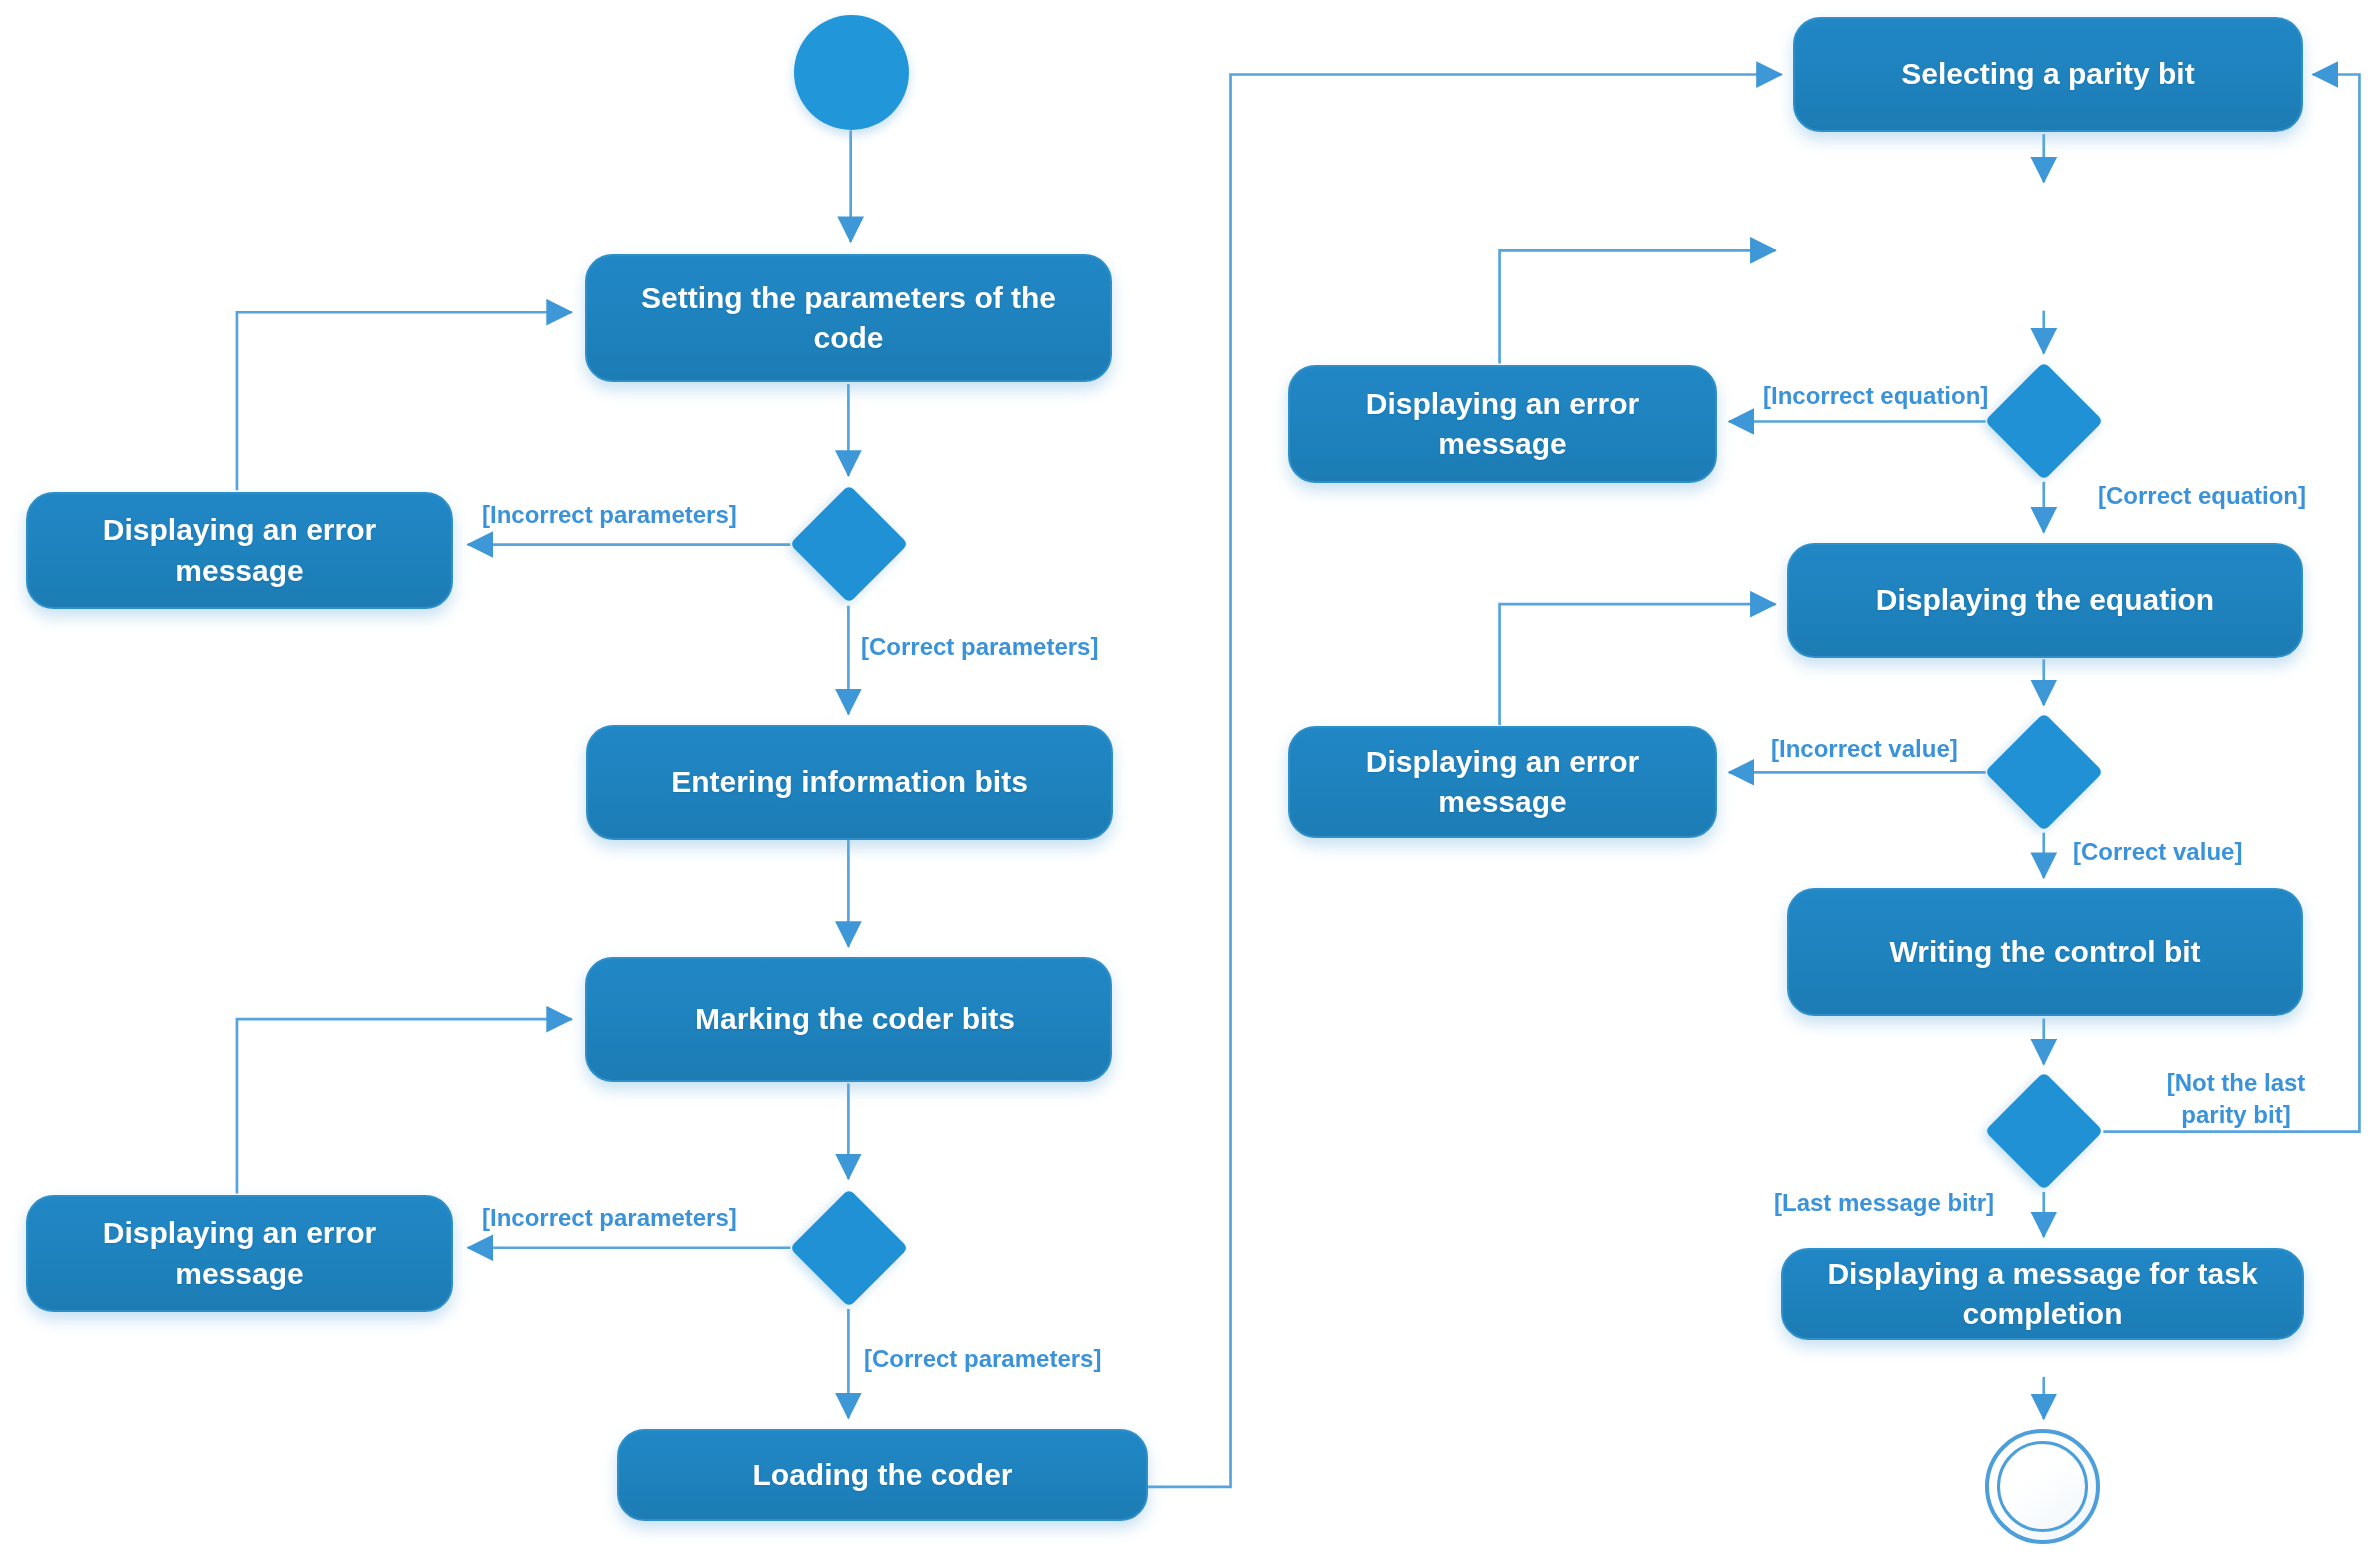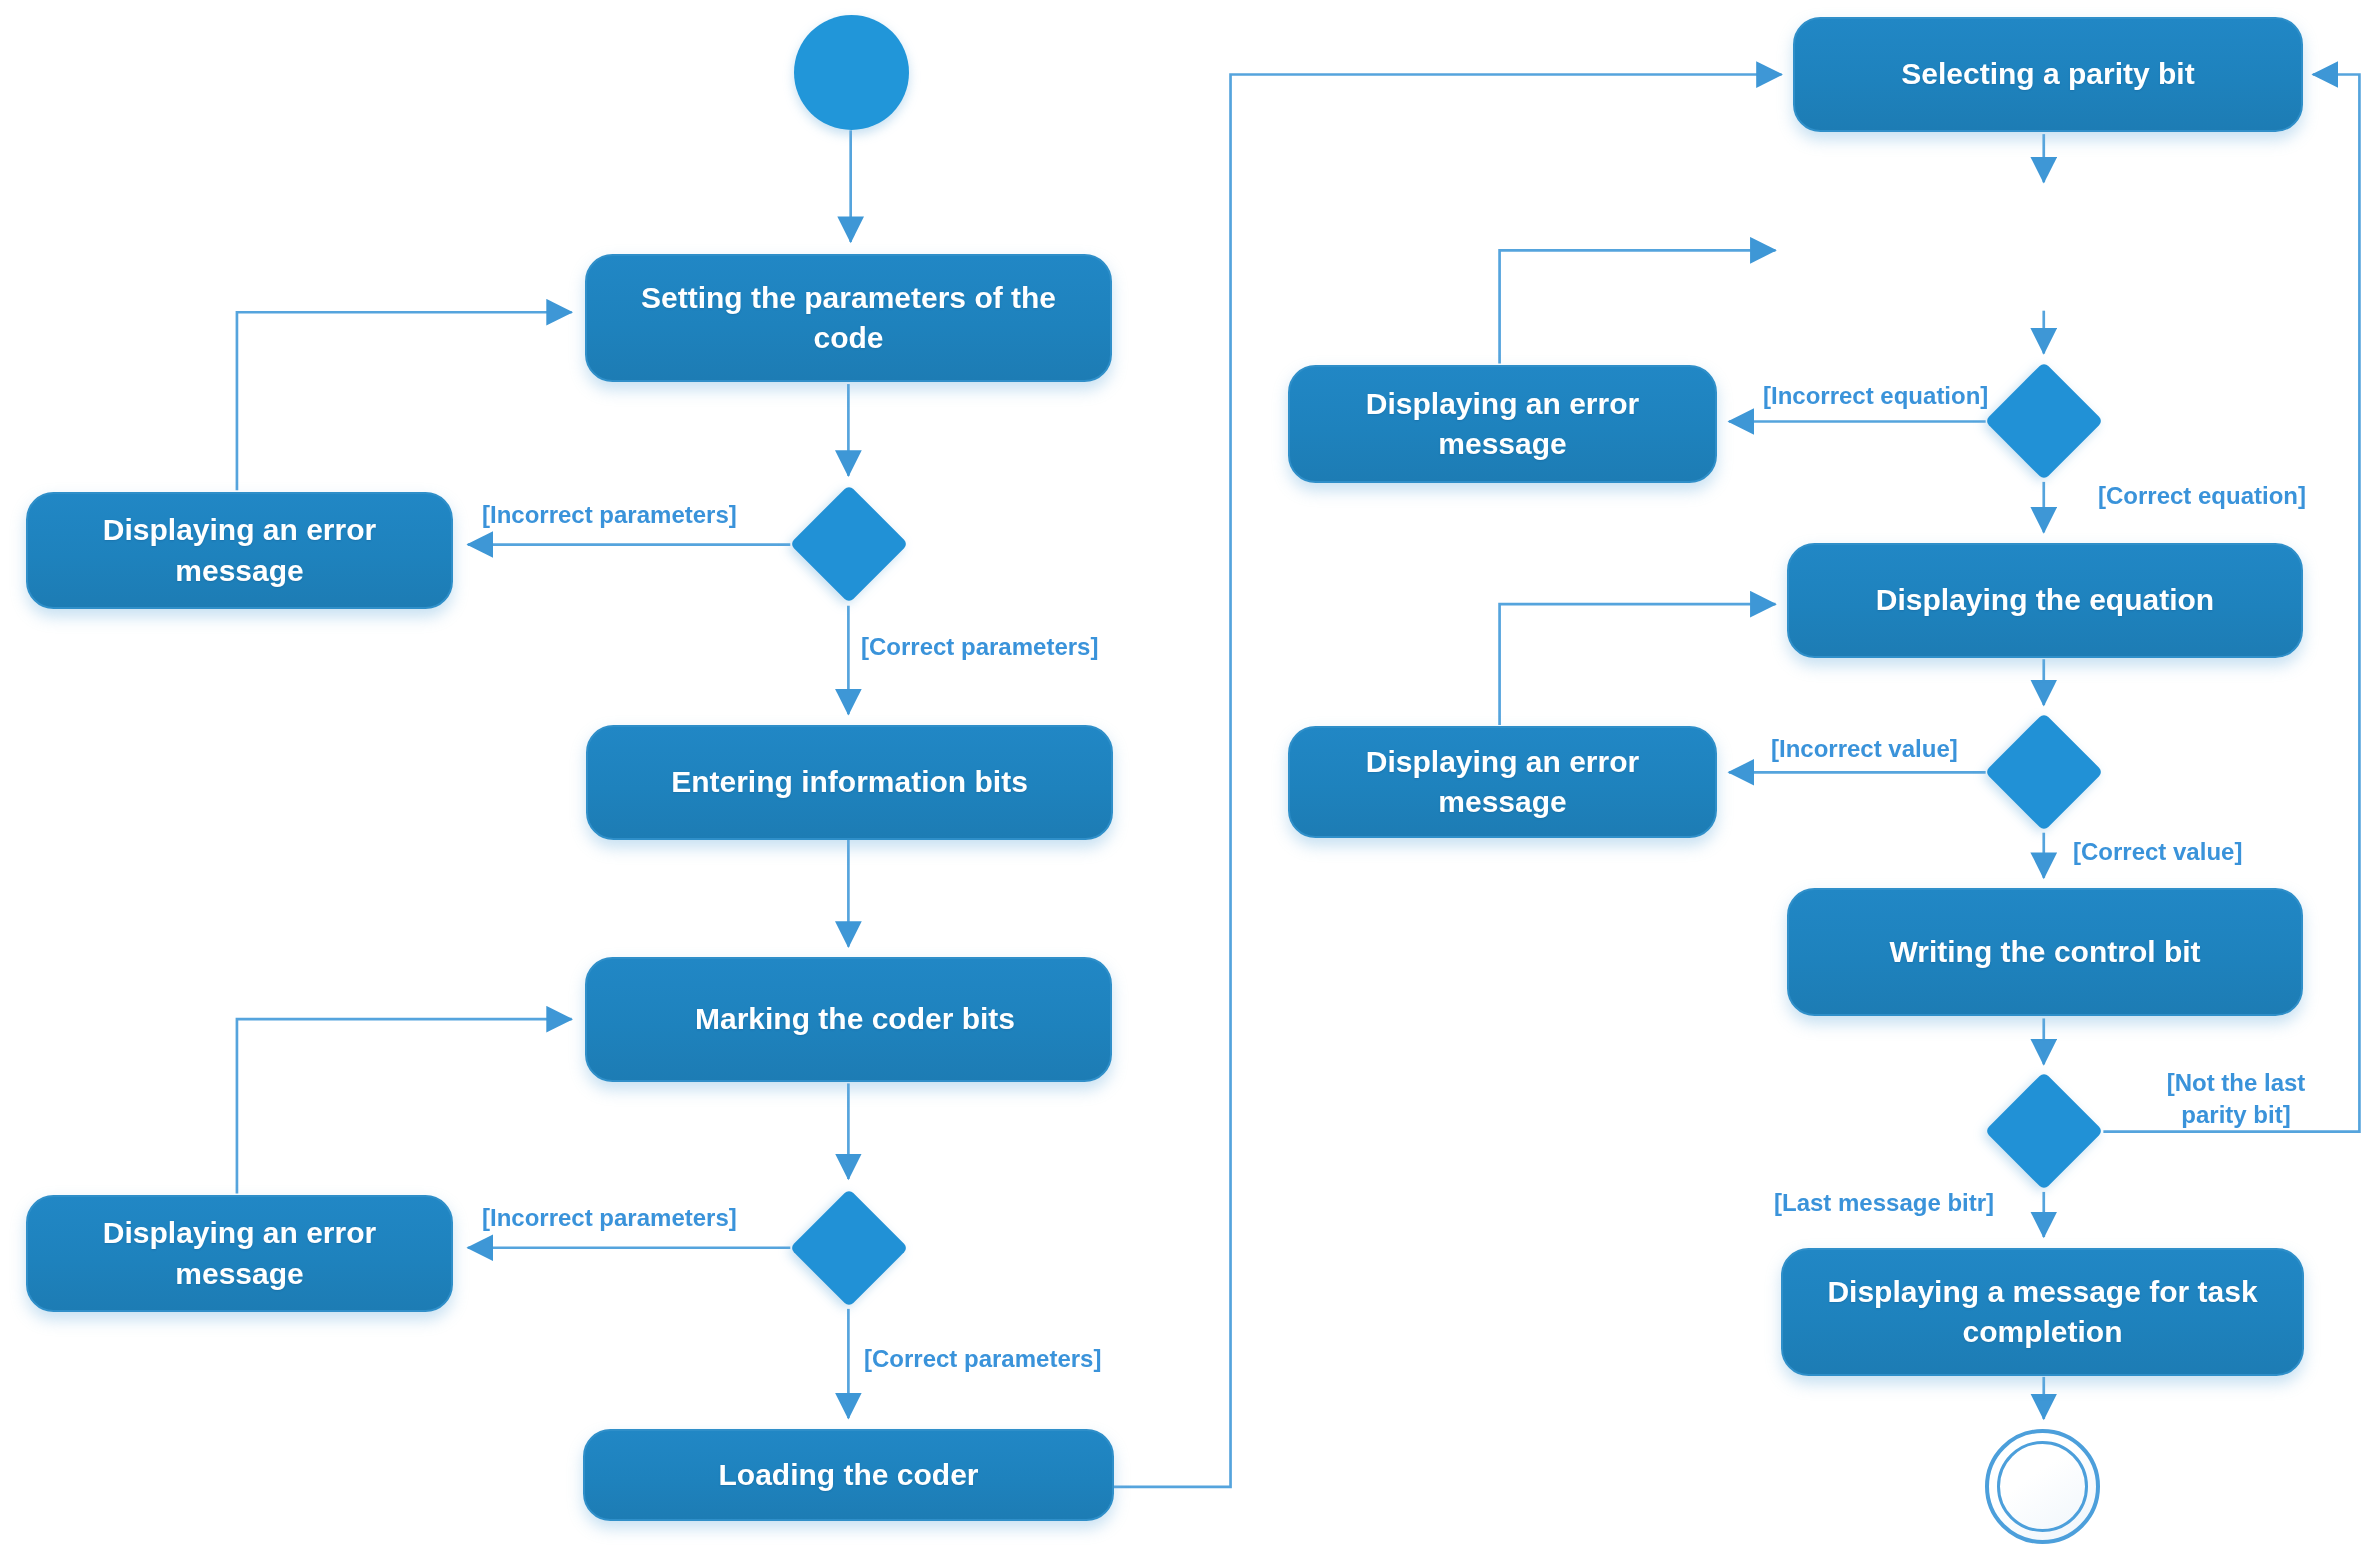--- a/index.html
+++ b/index.html
@@ -130,40 +130,40 @@
   </div>
   <div class="activity" style="left:586px; top:725px; width:527px; height:115px;">
     <span>Entering information bits</span>
   </div>
   <div class="activity" style="left:585px; top:957px; width:527px; height:125px;padding-left:36px;">
     <span>Marking the coder bits</span>
   </div>
   <div class="activity" style="left:26px; top:1195px; width:427px; height:117px;">
     <span>Displaying an error message</span>
   </div>
-  <div class="activity" style="left:583px; top:1429px; width:531px; height:92px;">
+  <div class="activity" style="left:617px; top:1429px; width:531px; height:92px;">
     <span>Loading the coder</span>
   </div>
 
   <div class="activity" style="left:1793px; top:17px; width:510px; height:115px;">
     <span>Selecting a parity bit</span>
   </div>
   <div class="activity" style="left:1288px; top:365px; width:429px; height:118px;">
     <span>Displaying an error message</span>
   </div>
   <div class="activity" style="left:1787px; top:543px; width:516px; height:115px;">
     <span>Displaying the equation</span>
   </div>
   <div class="activity" style="left:1288px; top:726px; width:429px; height:112px;">
     <span>Displaying an error message</span>
   </div>
   <div class="activity" style="left:1787px; top:888px; width:516px; height:128px;">
     <span>Writing the control bit</span>
   </div>
-  <div class="activity" style="left:1781px; top:1248px; width:523px; height:128px;">
+  <div class="activity" style="left:1781px; top:1248px; width:523px; height:92px;">
     <span>Displaying a message for task completion</span>
   </div>
 
   <div class="guard" style="left:482px;  top:501px;">[Incorrect parameters]</div>
   <div class="guard" style="left:861px; top:633px;">[Correct parameters]</div>
   <div class="guard" style="left:482px;  top:1204px;">[Incorrect parameters]</div>
   <div class="guard" style="left:864px; top:1345px;">[Correct parameters]</div>
   <div class="guard" style="left:1763px; top:382px;">[Incorrect equation]</div>
   <div class="guard" style="left:2098px; top:482px;">[Correct equation]</div>
   <div class="guard" style="left:1771px; top:735px;">[Incorrect value]</div>

